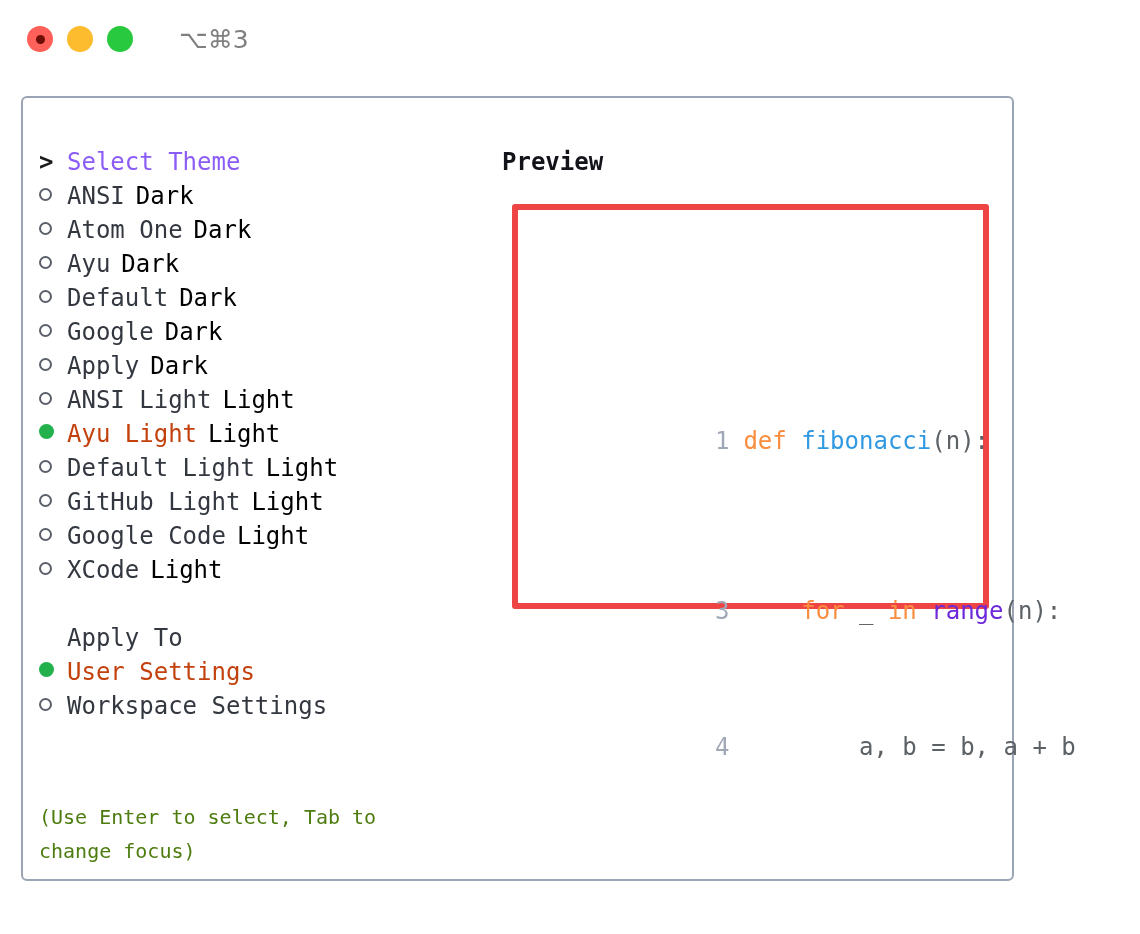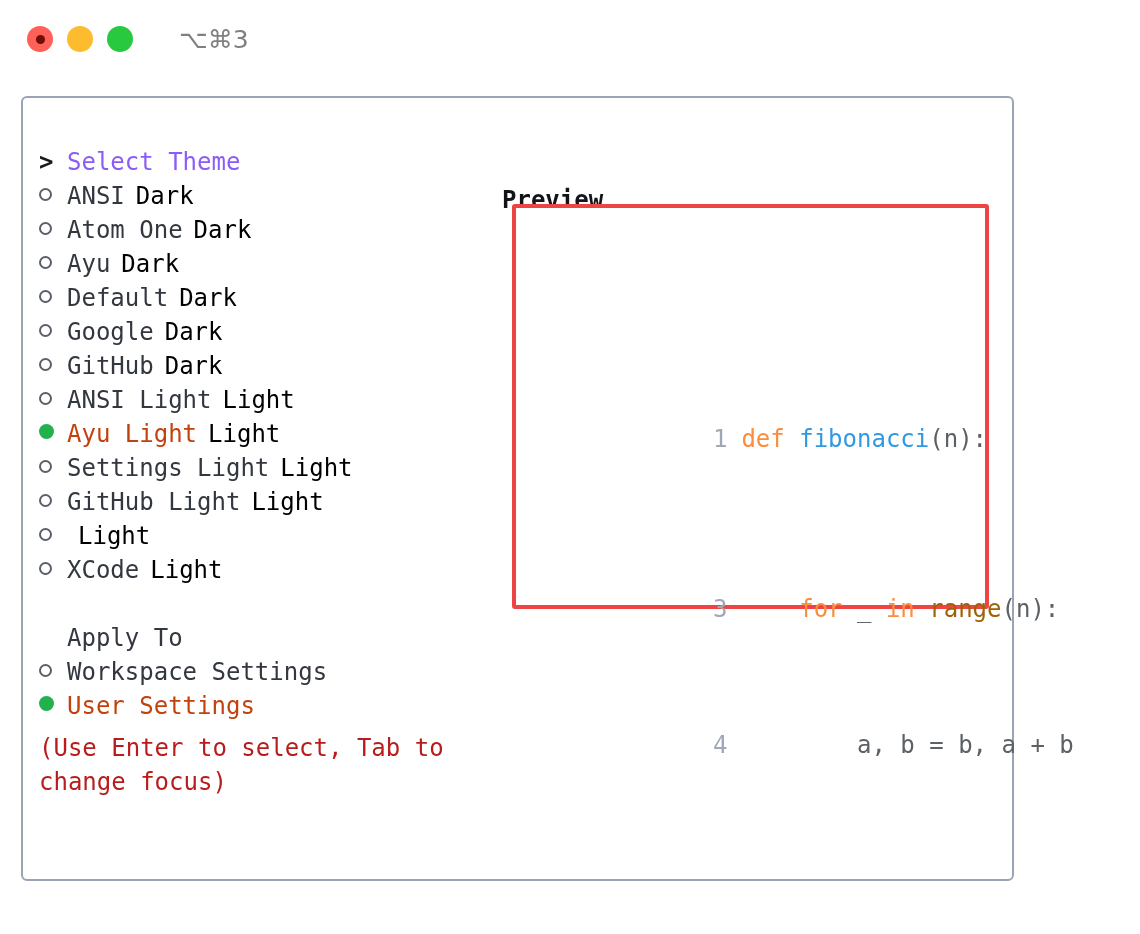--- a/index.html
+++ b/index.html
@@ -151,48 +151,47 @@
   .suffix {
     color: #000000;
     margin-left: 11px;
   }
 
   .spacer-lg { height: 34px; }
 
   .hint {
     position: absolute;
     left: 16px;
-    top: 633px;
+    top: 702px;
     width: 420px;
-    font-size: 24px;
+    font-size: 20px;
     line-height: 34px;
-    color: #b91c1c;
+    color: #4d7c0f;
   }
 
   
   .right-col {
     position: absolute;
     left: 479px;
     top: 47px;
   }
   .preview-title {
     font-size: 24px;
     font-weight: bold;
     color: #12141a;
     line-height: 34px;
-    margin-top: 38px;
   }
 
   .preview-box {
     position: absolute;
     left: 489px;
     top: 106px;
     width: 477px;
     height: 405px;
-    border: 4px solid #ef4444;
+    border: 6px solid #ef4444;
     border-radius: 3px;
     box-sizing: border-box;
     background: #ffffff;
   }
 
   .code {
     position: absolute;
     left: 18px;
     top: 44px;
     font-size: 24px;
@@ -203,21 +202,21 @@
   .ln {
     display: inline-block;
     width: 20px;
     text-align: right;
     color: #A0A8B8;
     margin-right: 14px;
   }
   .tok-kw    { color: #FA8D3E; }
   .tok-fn    { color: #3199E1; }
   .tok-num   { color: #A37ACC; }
-  .tok-call  { color: #a16207; }
+  .tok-call  { color: #6d28d9; }
   .tok-plain { color: #5C6166; }
 </style>
 </head>
 <body>
 
 <div class="window">
 
   <div class="titlebar">
     <div class="tl-dot tl-close">
       <div class="tl-rec"></div>
@@ -271,82 +270,83 @@
           <span class="marker">
               <span class="ring"></span>
             </span>
           <span class="label">Google</span>
           <span class="suffix">Dark</span>
         </div>
         <div class="row">
           <span class="marker">
               <span class="ring"></span>
             </span>
-          <span class="label">GitHub</span>
+          <span class="label">Apply</span>
           <span class="suffix">Dark</span>
         </div>
         <div class="row">
           <span class="marker">
               <span class="ring"></span>
             </span>
           <span class="label">ANSI Light</span>
           <span class="suffix">Light</span>
         </div>
         <div class="row">
           <span class="marker">
               <span class="dot"></span>
             </span>
           <span class="label sel">Ayu Light</span>
           <span class="suffix">Light</span>
         </div>
         <div class="row">
           <span class="marker">
               <span class="ring"></span>
             </span>
-          <span class="label">Settings Light</span>
+          <span class="label">Default Light</span>
           <span class="suffix">Light</span>
         </div>
         <div class="row">
           <span class="marker">
               <span class="ring"></span>
             </span>
           <span class="label">GitHub Light</span>
           <span class="suffix">Light</span>
         </div>
         <div class="row">
           <span class="marker">
               <span class="ring"></span>
             </span>
+          <span class="label">Google Code</span>
           <span class="suffix">Light</span>
         </div>
         <div class="row">
           <span class="marker">
               <span class="ring"></span>
             </span>
           <span class="label">XCode</span>
           <span class="suffix">Light</span>
         </div>
 
         <div class="spacer-lg"></div>
 
         <div class="row">
           <span class="marker"></span>
           <span class="label">Apply To</span>
         </div>
         <div class="row">
           <span class="marker">
+              <span class="dot"></span>
+            </span>
+          <span class="label sel">User Settings</span>
+        </div>
+        <div class="row">
+          <span class="marker">
               <span class="ring"></span>
             </span>
           <span class="label">Workspace Settings</span>
-        </div>
-        <div class="row">
-          <span class="marker">
-              <span class="dot"></span>
-            </span>
-          <span class="label sel">User Settings</span>
         </div>
       </div>
 
       <div class="hint">(Use Enter to select, Tab to change focus)</div>
 
       <div class="right-col">
         <div class="preview-title">Preview</div>
       </div>
 
       <div class="preview-box">

